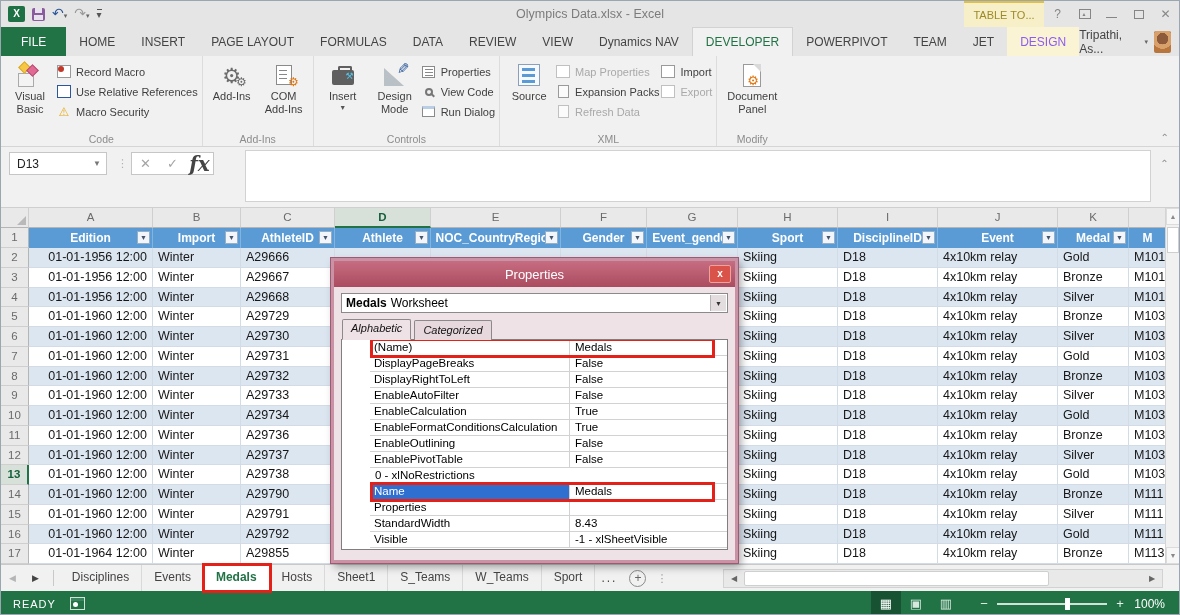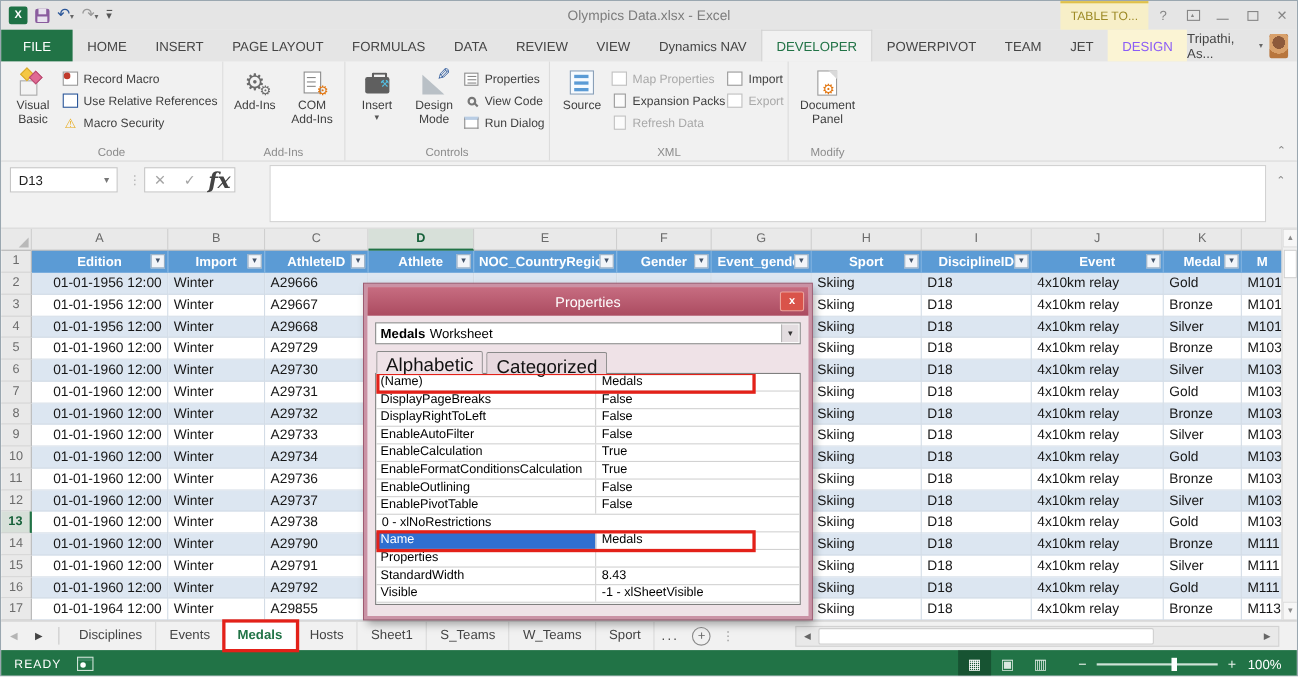--- a/index.html
+++ b/index.html
@@ -111,23 +111,23 @@
 
   
   .dlg { position:absolute; left:330px; top:257px; width:407px; height:305px; background:#efe2e7; border:3px solid #ca92a5; outline:1px solid #9e5a70; box-shadow:3px 4px 8px rgba(0,0,0,.35); z-index:10; }
   .dlg-title { height:26px; background:linear-gradient(#c76d81,#ab4b60); color:#fff; font-size:13px; display:flex; align-items:center; justify-content:center; position:relative; }
   .dlg-close { position:absolute; right:4px; top:4px; width:22px; height:18px; background:#d9534a; border:1px solid #eba39b; border-radius:2px; color:#fff; font-size:10px; font-weight:bold; text-align:center; line-height:16px; }
   .dlg-body { padding:6px 7px 8px; position:relative; }
   .dlg-combo { height:20px; background:#fff; border:1px solid #8a8a8a; font-size:12px; display:flex; align-items:center; padding-left:4px; position:relative; }
   .dlg-combo b { font-weight:bold; margin-right:4px; }
   .combo-arrow { position:absolute; right:1px; top:1px; bottom:1px; width:16px; background:#e3dde0; border-left:1px solid #b4b4b4; display:flex; align-items:center; justify-content:center; font-size:7px; color:#333; }
   .dlg-tabs { display:flex; margin-top:7px; height:20px; padding-left:1px; position:relative; z-index:2; }
-  .dtab { font-size:17px; color:#111; background:#e7d8de; border:1px solid #8a8a8a; border-bottom:none; border-radius:2px 2px 0 0; padding:3px 8px 16px; margin-right:3px; }
+  .dtab { font-size:11px; color:#111; background:#e7d8de; border:1px solid #8a8a8a; border-bottom:none; border-radius:2px 2px 0 0; padding:3px 8px 16px; margin-right:3px;font-style:italic; }
   .dtab.active { background:#efe2e7; padding-top:2px; margin-top:-1px; border-bottom:1px solid #efe2e7; }
-  .dlg-grid { background:#fff; border:1px solid #7f7f7f; margin-top:-1px; height:211px; position:relative; overflow:hidden; }
+  .dlg-grid { background:#fff; border:1px solid #7f7f7f; margin-top:-1px; height:211px; position:relative; overflow:hidden;padding-left:28px; }
   .prow { display:flex; height:16px; border-bottom:1px solid #d2d2d2; font-size:11.5px; position:relative; }
   .pkey { width:200px; flex:none; border-right:1px solid #d2d2d2; padding:1px 4px 0; white-space:nowrap; overflow:hidden; color:#000; }
   .pval { flex:1; padding:1px 5px 0; white-space:nowrap; overflow:hidden; color:#000; }
   .prow.selected .pkey { background:#2f6fd0; color:#fff; }
   .redbox { position:absolute; left:0; top:-2px; width:345px; height:20px; border:3px solid #e32119; z-index:6; pointer-events:none; }
 
   
   .tabsbar { position:absolute; top:563px; left:0; right:0; height:27px; background:#f1f1f1; border-top:1px solid #c9c9c9; display:flex; align-items:center; font-size:12px; }
   .navarr { color:#b5b5b5; font-size:9px; padding:0 8px; }
   .navarr.on { color:#444; }

